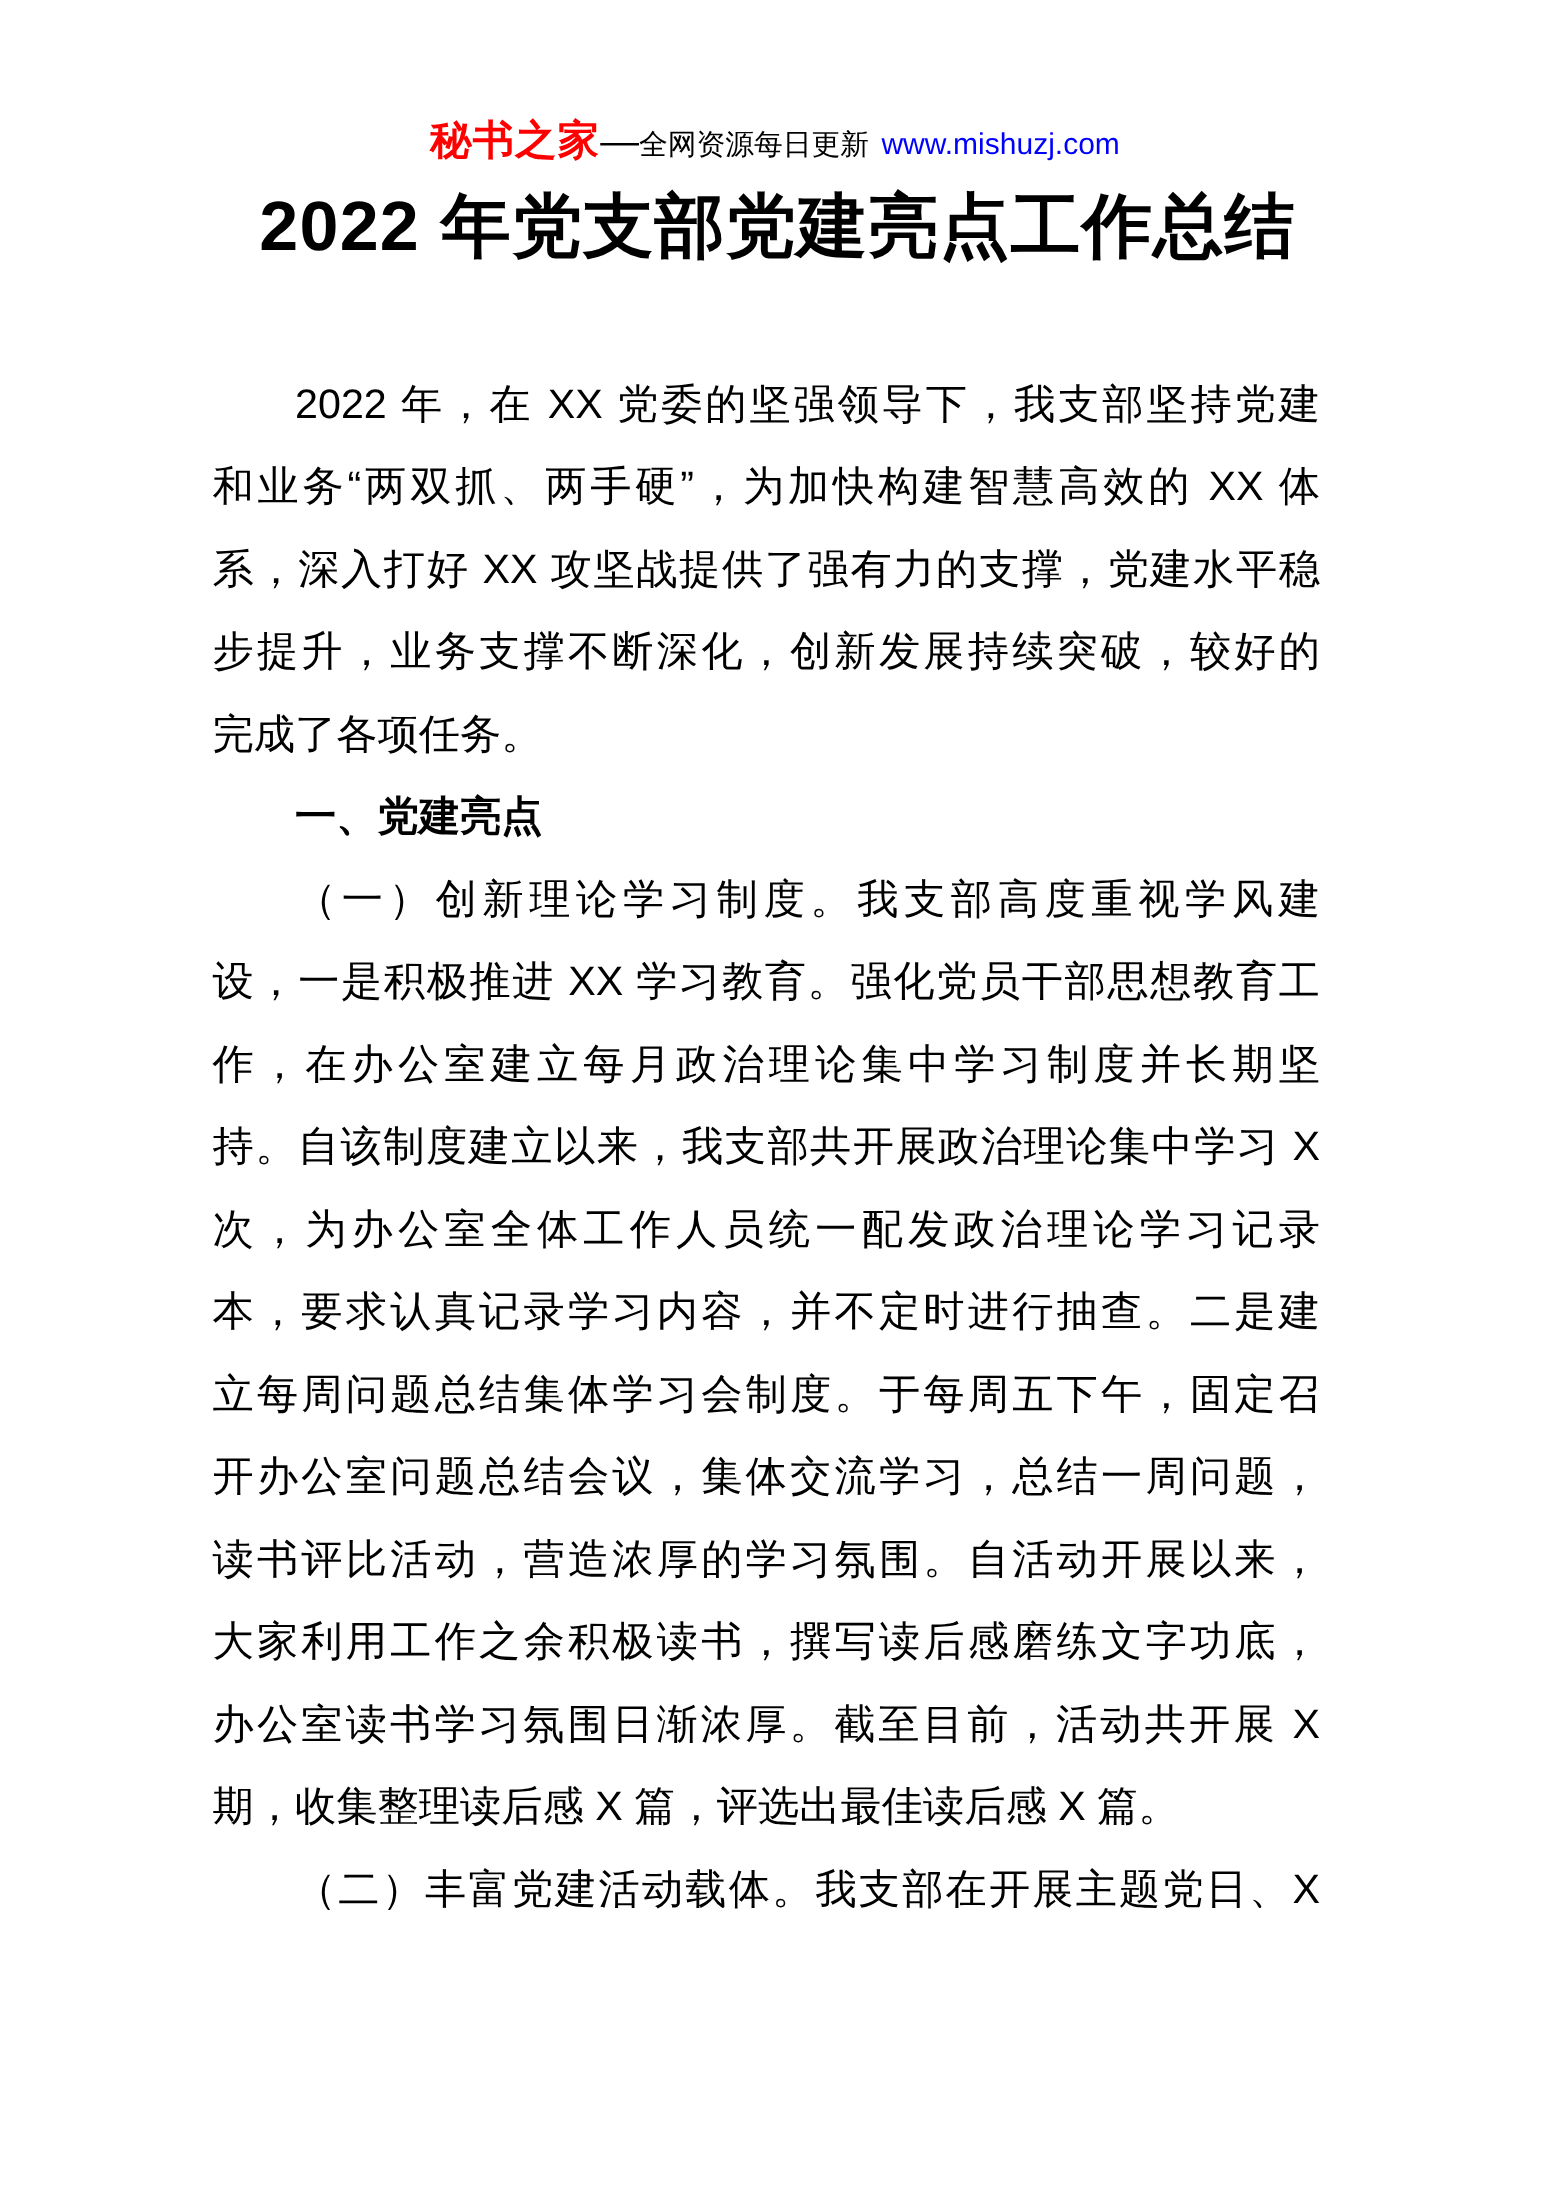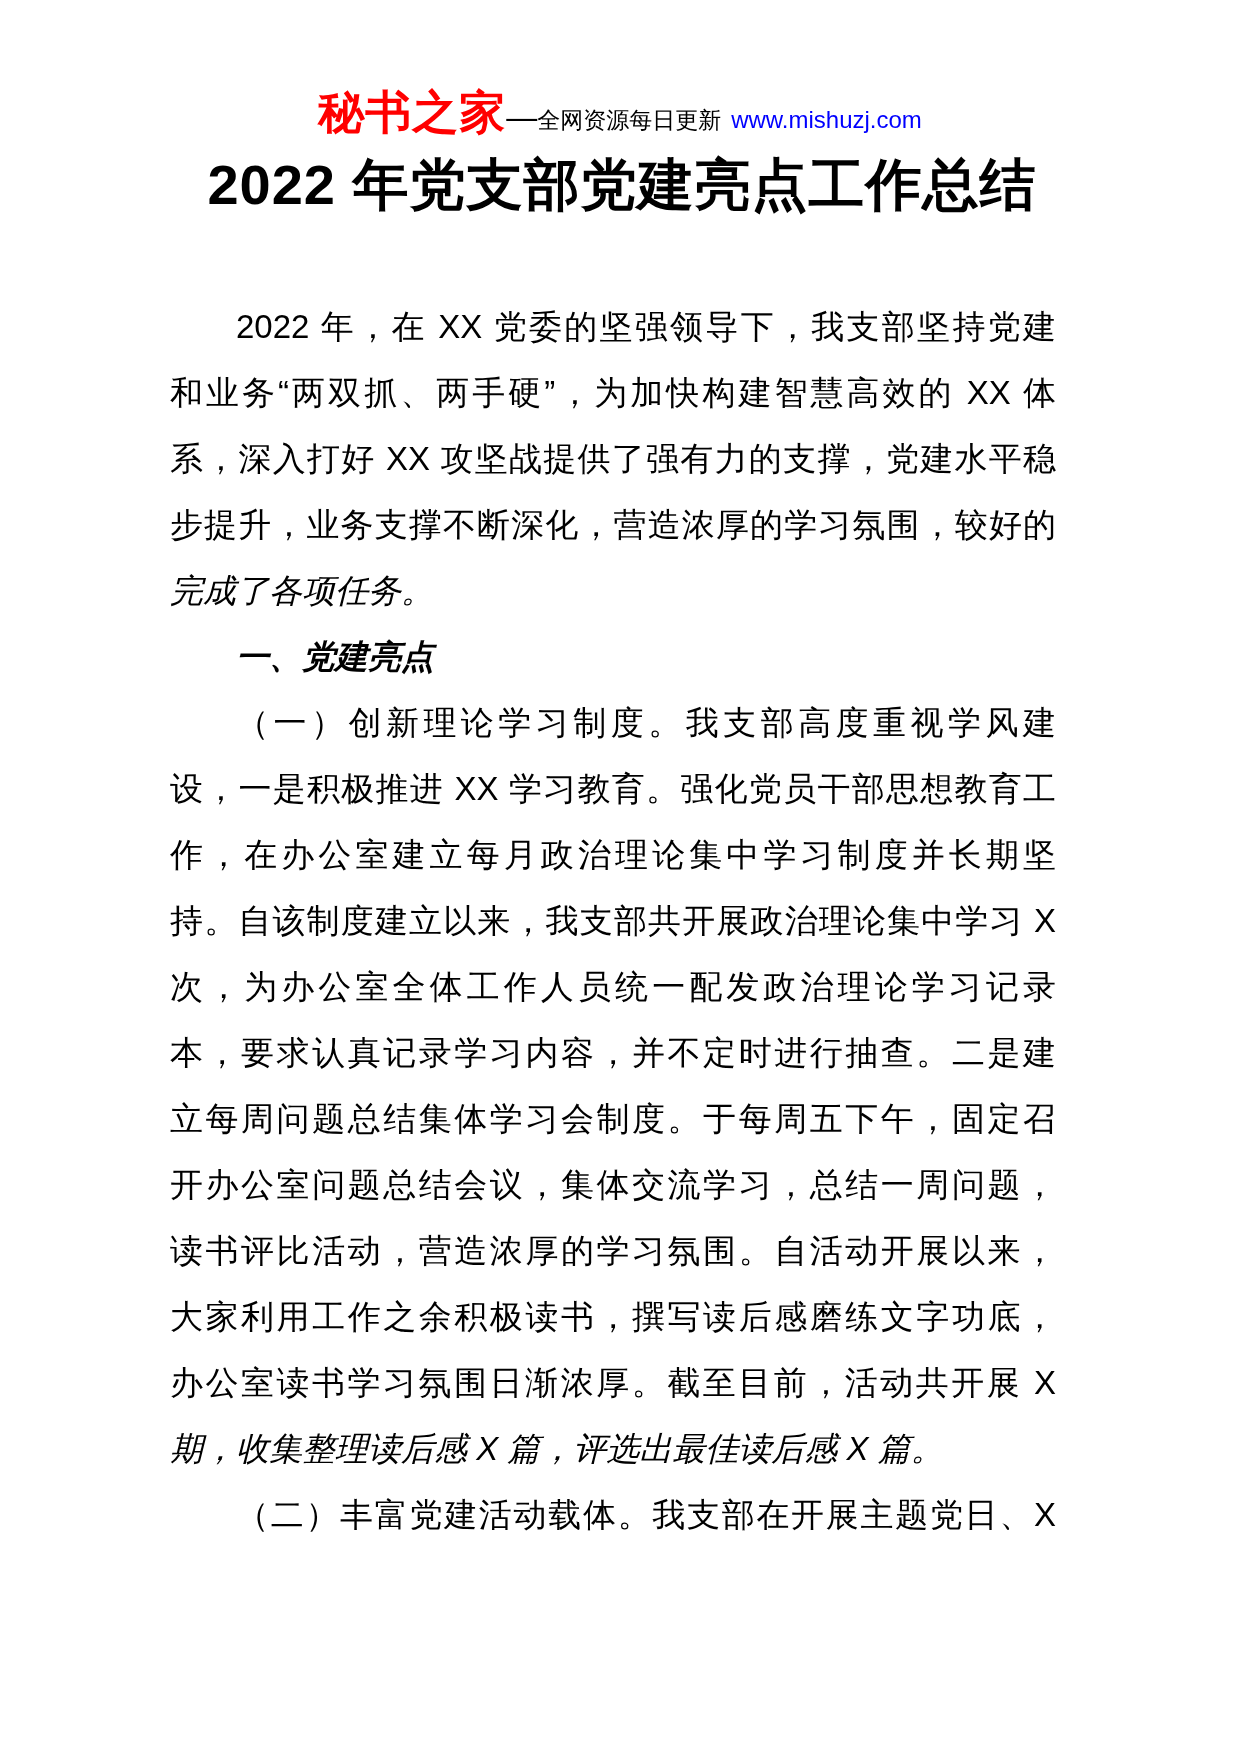--- a/index.html
+++ b/index.html
@@ -16,21 +16,21 @@
   .header {
     padding-top: 92px;
     text-align: center;
     font-size: 31px;
     line-height: 40px;
     white-space: nowrap;
   }
   .brand {
     color: #ff0000;
     font-weight: bold;
-    font-size: 46px;
+    font-size: 33px;
     letter-spacing: 1px;
   }
   .sep { color: #000000; font-size: 31px; }
   .tagline { color: #000000; font-size: 23px; }
   .url {
     color: #0000ff;
     font-size: 24px;
     text-decoration: none;
     margin-left: 10px;
     cursor: pointer;
@@ -50,38 +50,38 @@
   }
   .ln {
     height: 66px;
     line-height: 66px;
     white-space: nowrap;
     text-align: justify;
     text-align-last: justify;
     text-justify: inter-character;
   }
   .ln.indent { padding-left: 66px; }
-  .ln.end { text-align: left; text-align-last: left; font-style: italic; }
+  .ln.end { text-align: left; text-align-last: left; }
   .ln.bold { font-weight: bold; }
 </style>
 </head>
 <body>
 
 <div class="page">
   <div class="header">
     <span class="brand">秘书之家</span><span class="sep">—</span><span class="tagline">全网资源每日更新</span><a class="url">www.mishuzj.com</a>
   </div>
 
   <h1 class="title">2022 年党支部党建亮点工作总结</h1>
 
   <div class="docbody" id="doc-body">
       <div class="ln indent">2022 年，在 XX 党委的坚强领导下，我支部坚持党建</div>
       <div class="ln">和业务“两双抓、两手硬”，为加快构建智慧高效的 XX 体</div>
       <div class="ln">系，深入打好 XX 攻坚战提供了强有力的支撑，党建水平稳</div>
-      <div class="ln">步提升，业务支撑不断深化，营造浓厚的学习氛围，较好的</div>
+      <div class="ln">步提升，业务支撑不断深化，创新发展持续突破，较好的</div>
       <div class="ln end">完成了各项任务。</div>
       <div class="ln bold indent end">一、党建亮点</div>
       <div class="ln indent">（一）创新理论学习制度。我支部高度重视学风建</div>
       <div class="ln">设，一是积极推进 XX 学习教育。强化党员干部思想教育工</div>
       <div class="ln">作，在办公室建立每月政治理论集中学习制度并长期坚</div>
       <div class="ln">持。自该制度建立以来，我支部共开展政治理论集中学习 X</div>
       <div class="ln">次，为办公室全体工作人员统一配发政治理论学习记录</div>
       <div class="ln">本，要求认真记录学习内容，并不定时进行抽查。二是建</div>
       <div class="ln">立每周问题总结集体学习会制度。于每周五下午，固定召</div>
       <div class="ln">开办公室问题总结会议，集体交流学习，总结一周问题，</div>

